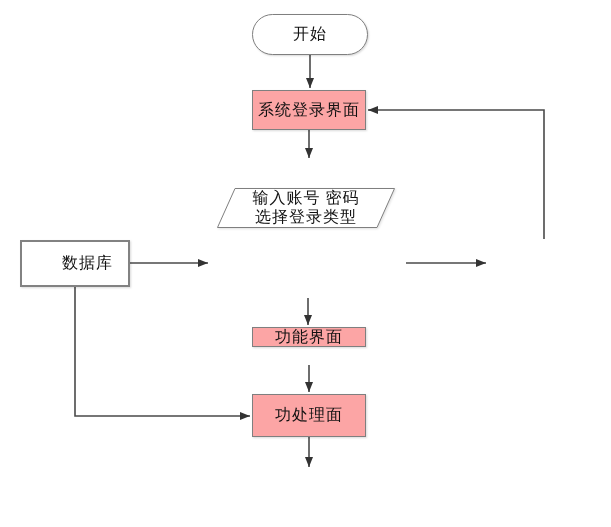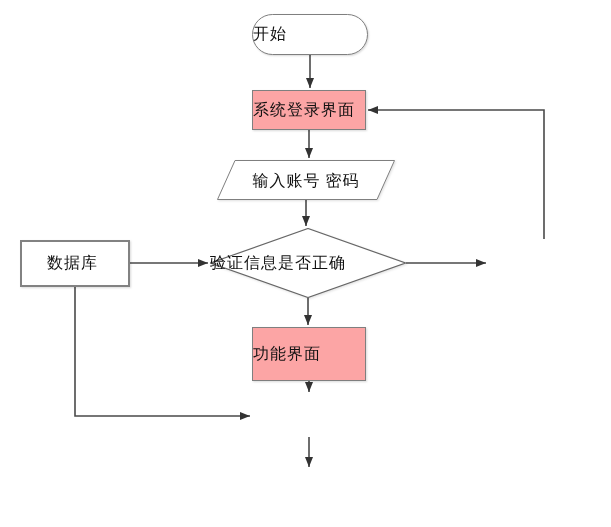--- a/index.html
+++ b/index.html
@@ -6,21 +6,21 @@
   #canvas{
     position:relative;
     width:611px;height:527px;
     background:#ffffff;
     font-family:"Liberation Serif","DejaVu Serif",serif;
     overflow:hidden;
   }
   #wires{position:absolute;left:0;top:0;width:611px;height:527px;}
   .node{
     position:absolute;
-    display:flex;align-items:center;justify-content:flex-start;
+    display:flex;align-items:center;justify-content:center;
     font-size:16px;color:#111111;
     box-sizing:border-box;
     text-align:center;
     letter-spacing:1px;
     white-space:nowrap;
   }
   .rect{
     background:#fca5a5;
     border:1px solid #7f7f7f;
     box-shadow:1px 1px 2px rgba(0,0,0,0.15);
@@ -31,21 +31,21 @@
     box-shadow:1px 1px 2px rgba(0,0,0,0.15);
   }
   .terminator{
     background:#ffffff;
     border:1px solid #7f7f7f;
     border-radius:22px;
     box-shadow:1px 1px 2px rgba(0,0,0,0.15);
   }
   .shape-svg{position:absolute;left:0;top:0;filter:drop-shadow(1px 1px 1px rgba(0,0,0,0.12));}
   .shape-label{position:relative;z-index:2;}
-  .two-line{display:flex;flex-direction:row;justify-content:center;line-height:19px;}
+  .two-line{display:flex;flex-direction:column;justify-content:flex-start;line-height:19px;margin-top:28px;}
 </style>
 </head>
 <body>
 
 <div id="canvas">
 
   <svg id="wires" viewBox="0 0 611 527">
     <defs>
       <marker id="arrow" markerWidth="11" markerHeight="9" refX="10" refY="4" orient="auto" markerUnits="userSpaceOnUse">
         <path d="M0,0 L10,4 L0,8 Z" fill="#333333"></path>
@@ -71,33 +71,31 @@
 
   <div class="node rect" style="left:252px;top:90px;width:114px;height:40px;">
     <span class="shape-label">系统登录界面</span>
   </div>
 
   <div class="node two-line" style="left:217px;top:160px;width:178px;height:40px;">
     <svg class="shape-svg" width="178" height="40">
       <polygon points="18,0.5 177.5,0.5 160,39.5 0.5,39.5" fill="#ffffff" stroke="#7f7f7f" stroke-width="1"></polygon>
     </svg>
     <span class="shape-label">输入账号 密码</span>
+    <span class="shape-label">选择登录类型</span>
   </div>
 
-  <div class="node" style="left:210px;top:228px;width:196px;height:70px;">
-    <svg class="shape-svg" width="196" height="70">
-      <polygon points="98,0.5 195.5,35 98,69.5 0.5,35" fill="#ffffff" stroke="#666666" stroke-width="1.2"></polygon>
-    </svg>
-    <span class="shape-label">验证信息是否正确</span>
-  </div>
 
   <div class="node rect-heavy" style="left:20px;top:240px;width:110px;height:47px;padding-left:25px;">
     <span class="shape-label">数据库</span>
   </div>
 
 
-  <div class="node rect" style="left:252px;top:327px;width:114px;height:54px;">
+  <div class="node rect" style="left:252px;top:327px;width:114px;height:20px;">
     <span class="shape-label">功能界面</span>
   </div>
 
+  <div class="node rect" style="left:252px;top:394px;width:114px;height:43px;">
+    <span class="shape-label">功处理面</span>
+  </div>
 
 
 </div>
 
 </body></html>

